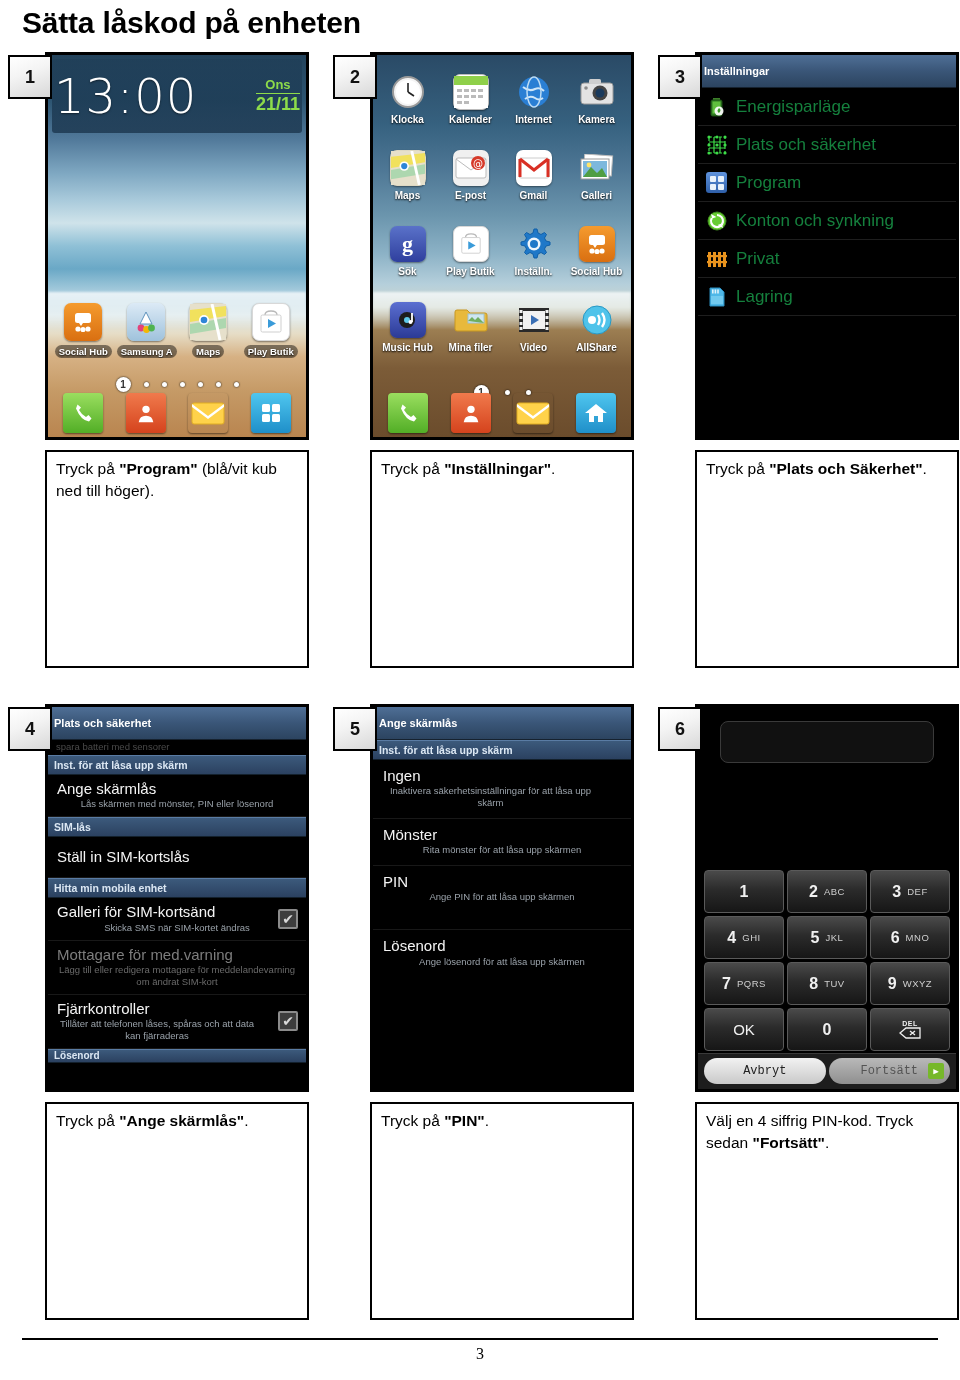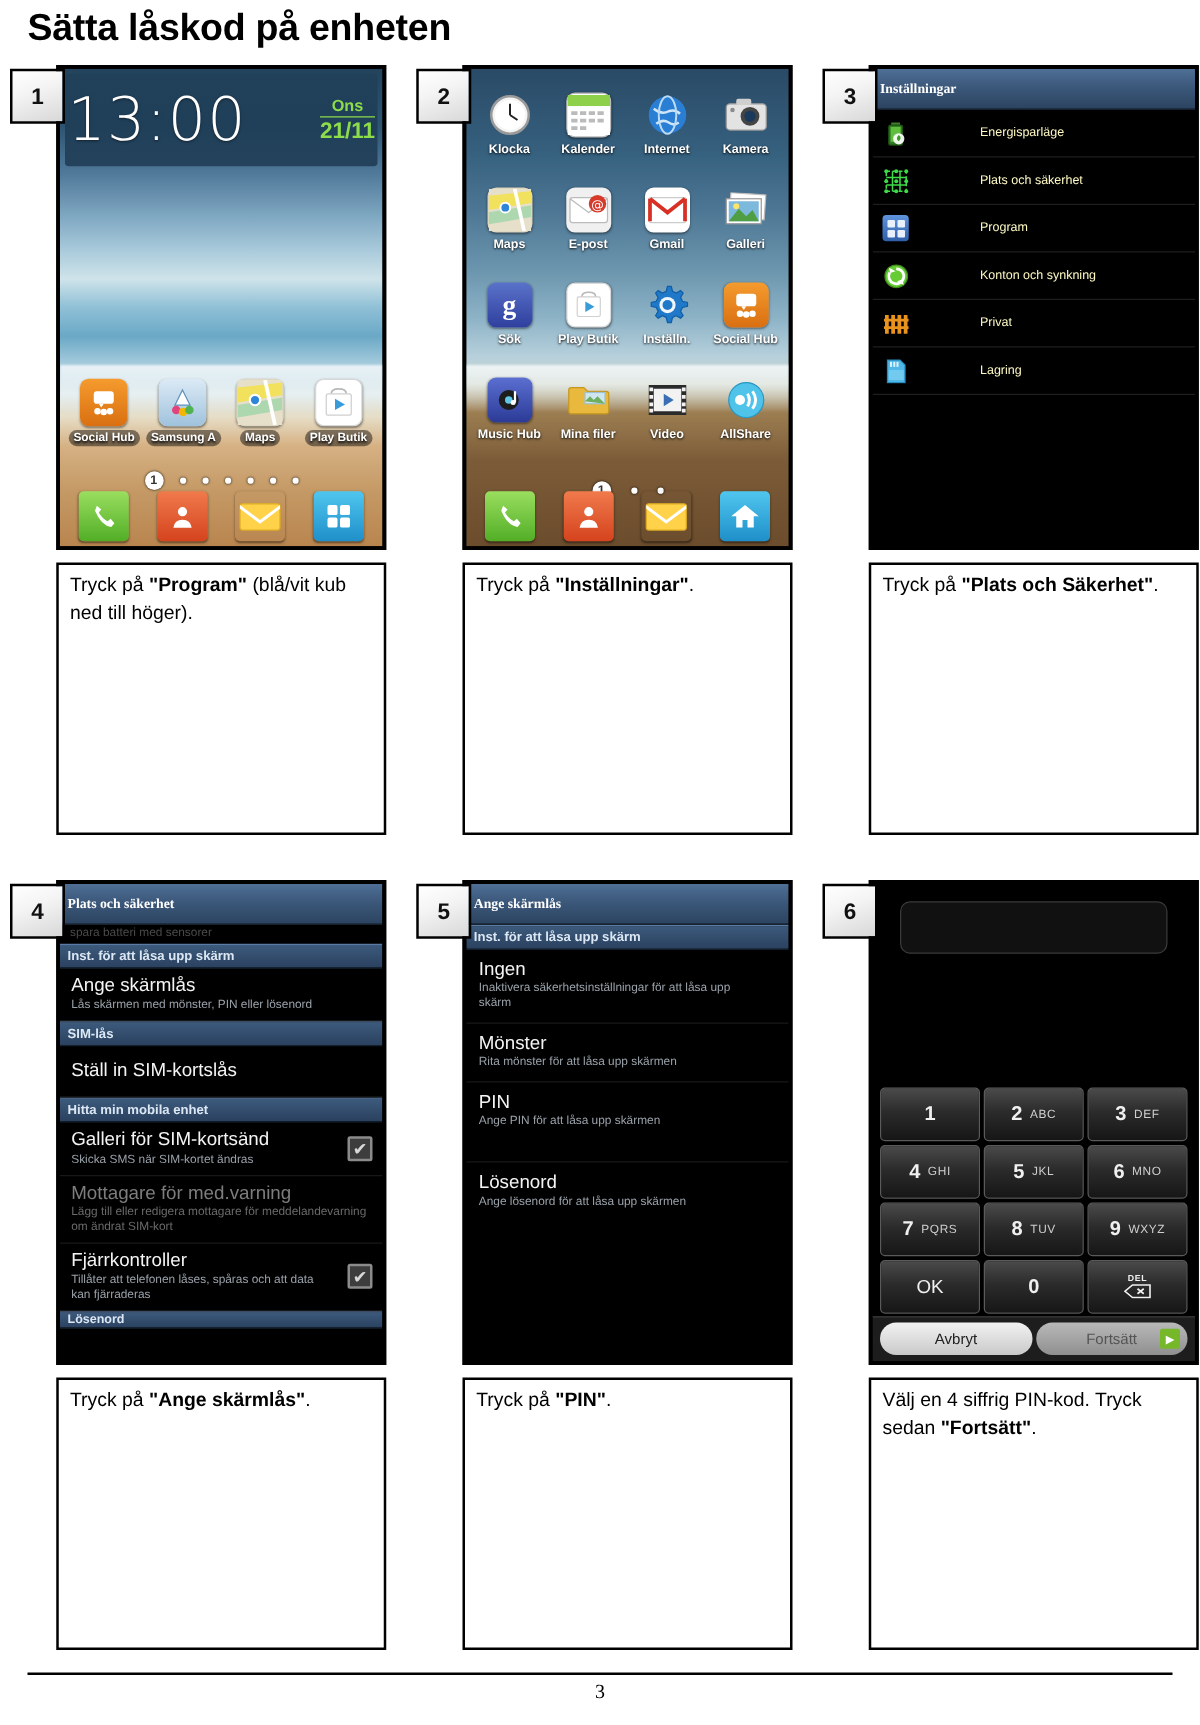--- a/index.html
+++ b/index.html
@@ -164,43 +164,43 @@
     font-size: 10px; color: #fff; font-weight: 600; text-shadow: 0 1px 2px #000;
     white-space: nowrap;
   }
 
   
   .android { position:absolute; inset:0; background:#000; color:#fff; overflow:hidden; }
   .titlebar {
     height: 22px; display:flex; align-items:center; padding: 16px 6px;
     background: linear-gradient(to bottom, #4f6f96 0%, #3a5678 50%, #2c4460 100%);
     border-bottom: 1px solid #16222f;
-    font-size: 11px; font-weight: bold; color:#fff;font-family:Liberation Serif, serif;
+    font-size: 11px; font-weight: bold; color:#fff;
   }
   .subbar {
     height: 20px; display:flex; align-items:center; padding: 0 6px;
     background: linear-gradient(to bottom, #3c5a7c 0%, #2b4160 100%);
     border-top:1px solid #5a7ca4; border-bottom: 1px solid #13202c;
     font-size: 10.5px; font-weight: bold; color:#dbe7f3;
   }
   .set-row {
     display:flex; align-items:center; gap: 9px;
     padding: 8px 8px; border-bottom: 1px solid #1e1e1e;
   }
   .set-ico {
     width: 21px; height: 21px; flex: 0 0 21px; border-radius: 3px;
     display:flex; align-items:center; justify-content:center; font-size: 12px;
   }
-  .set-lbl { font-size: 10px; color: #fef9c3; margin-left: 48px; }
+  .set-lbl { font-size: 17px; color: #15803d; }
 
   
   .lrow { padding: 5px 9px 6px; border-bottom: 1px solid #181818; position: relative; }
   .lrow .t { font-size: 15px; color: #f4f4f4; line-height: 1.15; }
   .lrow .t.dim { color: #7d7d7d; }
-  .lrow .s { font-size: 9.5px; color: #9aa2aa; line-height: 1.25; margin-top: 1px; }
+  .lrow .s { font-size: 9.5px; color: #9aa2aa; line-height: 1.25; margin-top: 1px; text-align: center; }
   .lrow .s.dim { color: #6a6a6a; }
   .chk {
     position:absolute; right: 8px; top: 50%; transform: translateY(-50%);
     width: 20px; height: 20px; border: 2px solid #8b8b8b; border-radius: 2px;
     background: #3d3d3d; color: #d8d8d8; font-size: 14px;
     display:flex; align-items:center; justify-content:center;
   }
 
   
   .pin-wrap { position:absolute; inset:0; background:#000; display:flex; flex-direction:column; }
@@ -229,21 +229,21 @@
   .del-glyph { display:flex; flex-direction:column; align-items:center; line-height:1; }
   .del-glyph .dl { font-size: 7px; font-weight:bold; letter-spacing:.5px; }
   .botbar {
     display:flex; gap: 3px; padding: 4px 6px 5px;
     background: #1d1d1d; border-top: 1px solid #3a3a3a;
   }
   .botbtn {
     flex:1; height: 26px; border-radius: 13px;
     background: linear-gradient(to bottom, #f2f2f2, #c9c9c9);
     color: #222; font-size: 12px;
-    display:flex; align-items:center; justify-content:center; position: relative;
+    display:flex; align-items:center; justify-content:center; position: relative; font-family: Liberation Mono, monospace;
   }
   .botbtn.dim {
     background: linear-gradient(to bottom, #b9b9b9, #8f8f8f); color: #545454;
   }
   .arrow-g {
     position:absolute; right: 6px; top: 50%; transform: translateY(-50%);
     width: 16px; height: 16px; background: #76b82a; border-radius: 2px;
     display:flex; align-items:center; justify-content:center;
     color:#fff; font-size: 9px;
   }

